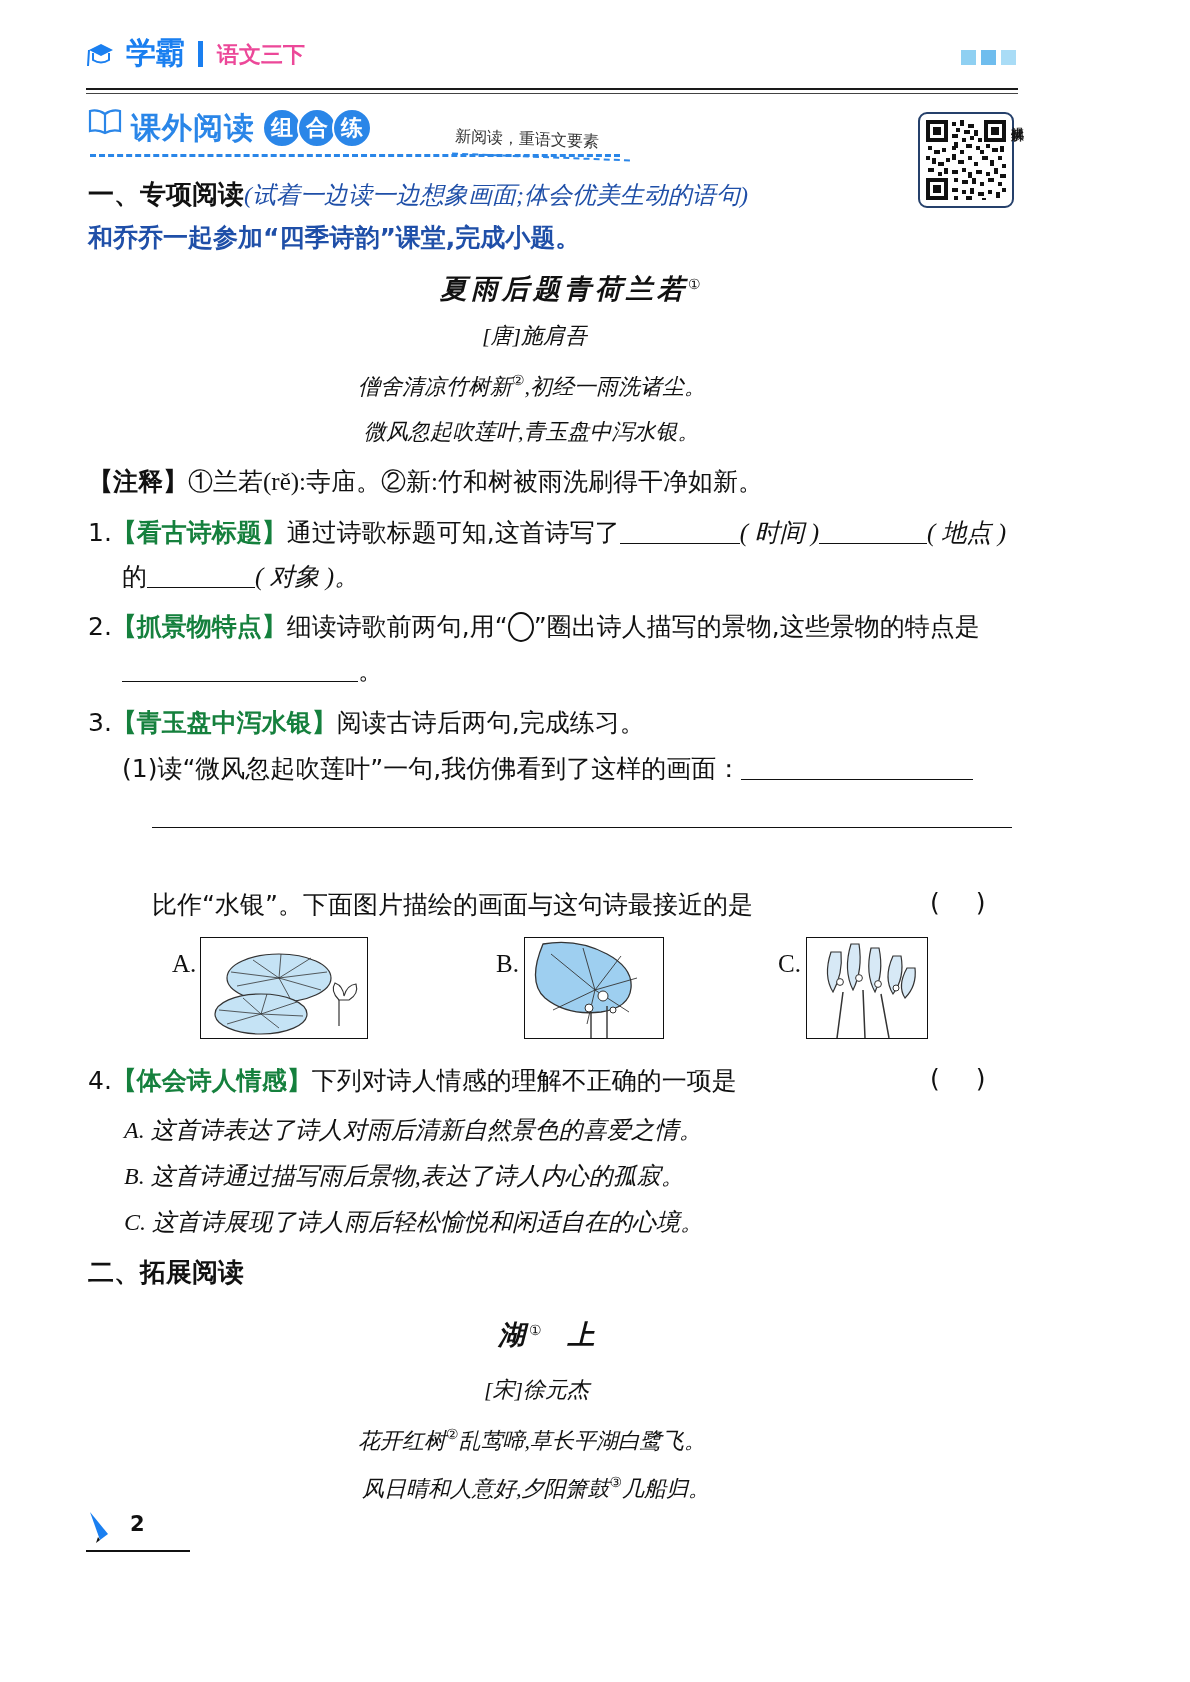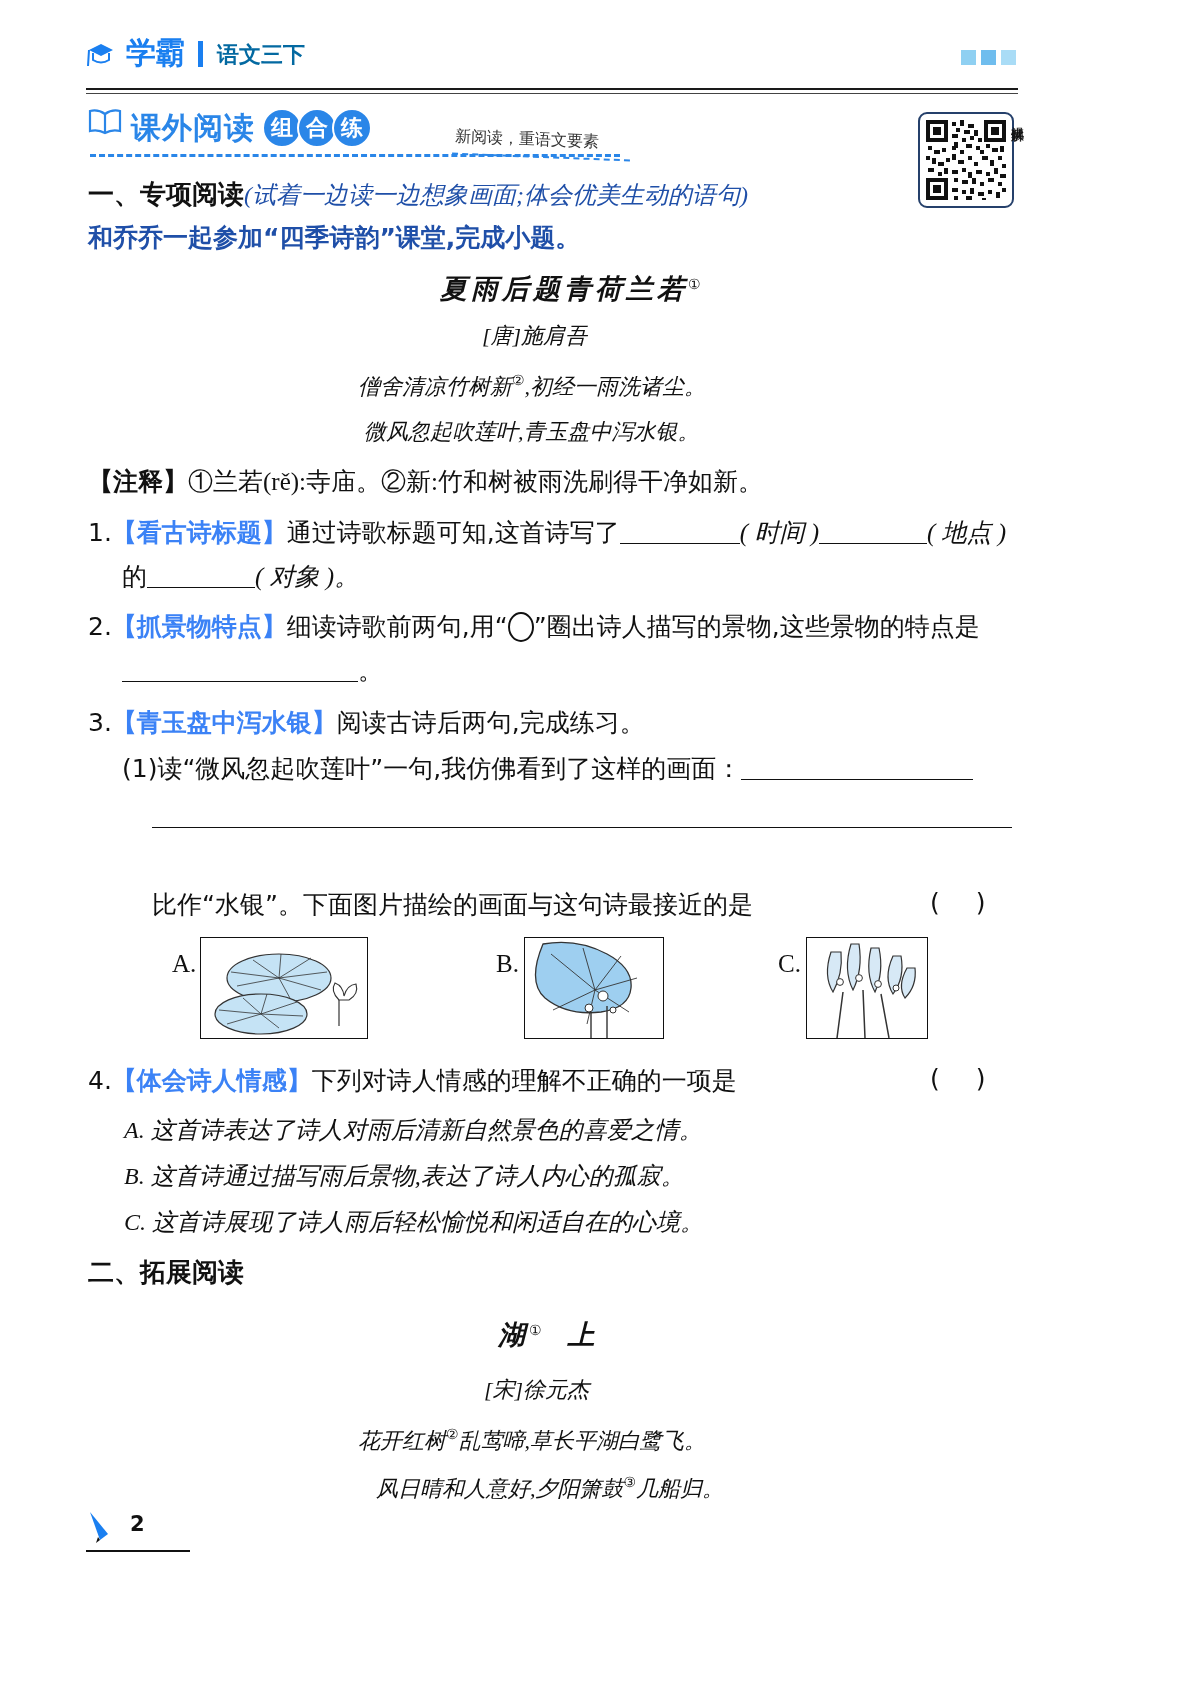--- a/index.html
+++ b/index.html
@@ -17,21 +17,21 @@
   .logo-wrap { display:flex; align-items:flex-end; gap:10px; }
   .cap-icon { width:30px; height:28px; position:relative; flex:0 0 auto; }
   .logo-text {
     font-family:"DejaVu Sans","Liberation Sans",sans-serif;
     font-weight:bold; font-size:30px; color:#1a7ff0;
     letter-spacing:-1px; line-height:1;
   }
   .logo-bar { width:5px; height:26px; background:#1a7ff0; margin:0 4px 1px 4px; }
   .subject {
     font-family:"DejaVu Sans","Liberation Sans",sans-serif;
-    font-size:22px; color:#0369a1; font-weight:600; line-height:1; padding-bottom:2px;
+    font-size:22px; color:#ec4899; font-weight:600; line-height:1; padding-bottom:2px;
   }
   .header-rule { position:absolute; left:86px; top:88px; width:932px; height:0; border-top:2.5px solid #1a1a1a; }
   .header-rule:after{ content:""; position:absolute; left:0; top:3px; width:932px; border-top:1px solid #444; }
   .dots { position:absolute; right:0; top:12px; display:flex; gap:5px; }
   .dots i { display:block; width:15px; height:15px; background:#78c3ef; }
   .dots i:nth-child(1){ background:#8fd0f2; }
   .dots i:nth-child(2){ background:#6fbdee; }
   .dots i:nth-child(3){ background:#a9dcf6; }
 
   
@@ -61,21 +61,21 @@
             border:2px solid #25406b; border-radius:9px; padding:4px; background:#fff; }
   .qr-label { position:absolute; left:1006px; top:116px; width:20px;
               writing-mode:vertical-rl; font-family:"DejaVu Sans","Liberation Sans",sans-serif;
               font-size:13px; color:#111; letter-spacing:1px; }
 
   
   .ln { position:absolute; font-size:25px; line-height:1.28; white-space:nowrap; }
   .hei { font-family:"DejaVu Sans","Liberation Sans",sans-serif; font-weight:bold; }
   .kai { font-family:"Liberation Serif","DejaVu Serif",serif; font-style:italic; }
   .blue { color:#1f4fa8; }
-  .blue-b { color:#3b82f6; font-family:"DejaVu Sans","Liberation Sans",sans-serif; font-weight:bold; }
+  .blue-b { color:#15803d; font-family:"DejaVu Sans","Liberation Sans",sans-serif; font-weight:bold; }
 
   .sec-head { font-family:"DejaVu Sans","Liberation Sans",sans-serif; font-weight:bold; font-size:26px; }
   .sec-paren { font-family:"Liberation Serif","DejaVu Serif",serif; font-style:italic;
                font-weight:normal; font-size:24px; color:#1f4fa8; }
 
   .poem-title { font-family:"Liberation Serif","DejaVu Serif",serif; font-weight:bold;
                 font-style:italic; font-size:27px; letter-spacing:4px; }
   .poem-line { font-family:"Liberation Serif","DejaVu Serif",serif; font-style:italic; font-size:22px; }
   .sup { font-size:14px; vertical-align:super; }
 
@@ -337,21 +337,21 @@
     <span>二、</span><span>拓展阅读</span>
   </div>
 
   <div class="ln" style="left:498px; top:1318px;">
     <span class="poem-title">湖</span><span class="sup">①</span><span class="poem-title" style="margin-left:26px;">上</span>
   </div>
   <div class="ln poem-line" style="left:484px; top:1376px;">[宋]徐元杰</div>
   <div class="ln" style="left:358px; top:1424px;">
     <span class="poem-line">花开红树</span><span class="sup">②</span><span class="poem-line">乱莺啼,草长平湖白鹭飞。</span>
   </div>
-  <div class="ln" style="left:376px; top:1472px;">
+  <div class="ln" style="left:362px; top:1472px;">
     <span class="poem-line">风日晴和人意好,夕阳箫鼓</span><span class="sup">③</span><span class="poem-line">几船归。</span>
   </div>
 
   <span class="pencil">
     <svg width="34" height="36" viewBox="0 0 34 36">
       <path d="M4 4 L22 26 L14 32 Z" fill="#1a7ff0"></path>
       <path d="M14 32 L10 35 L12 29 Z" fill="#111"></path>
     </svg>
   </span>
   <div class="pg-num">2</div>

